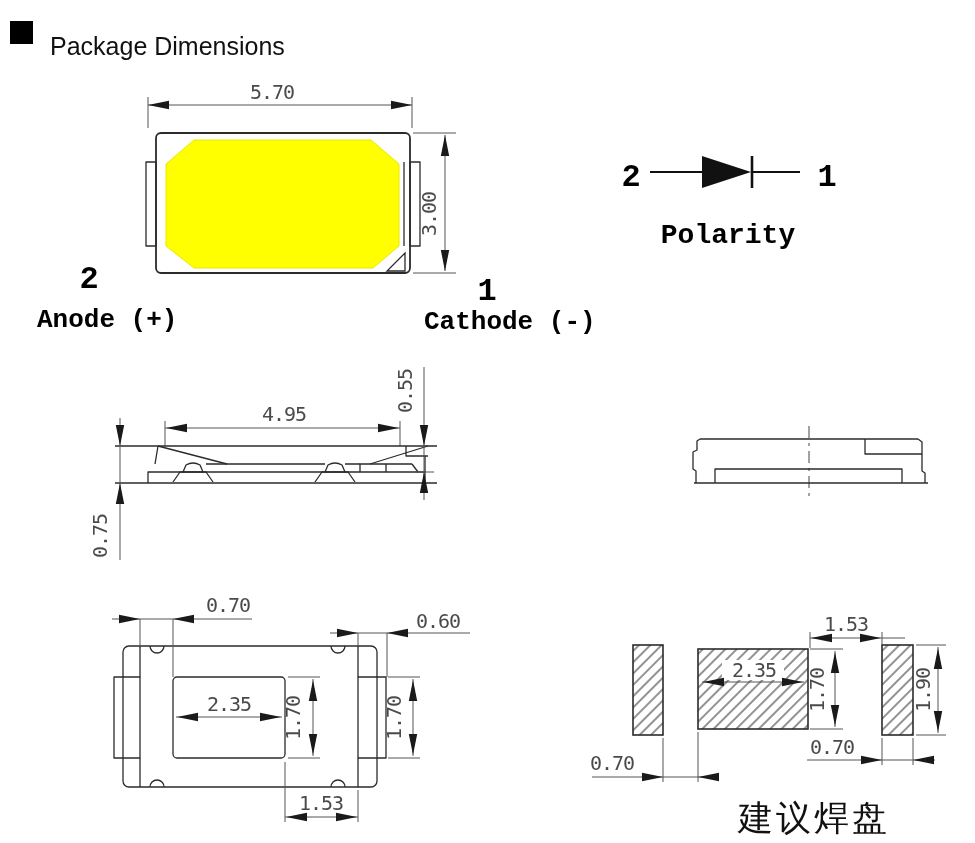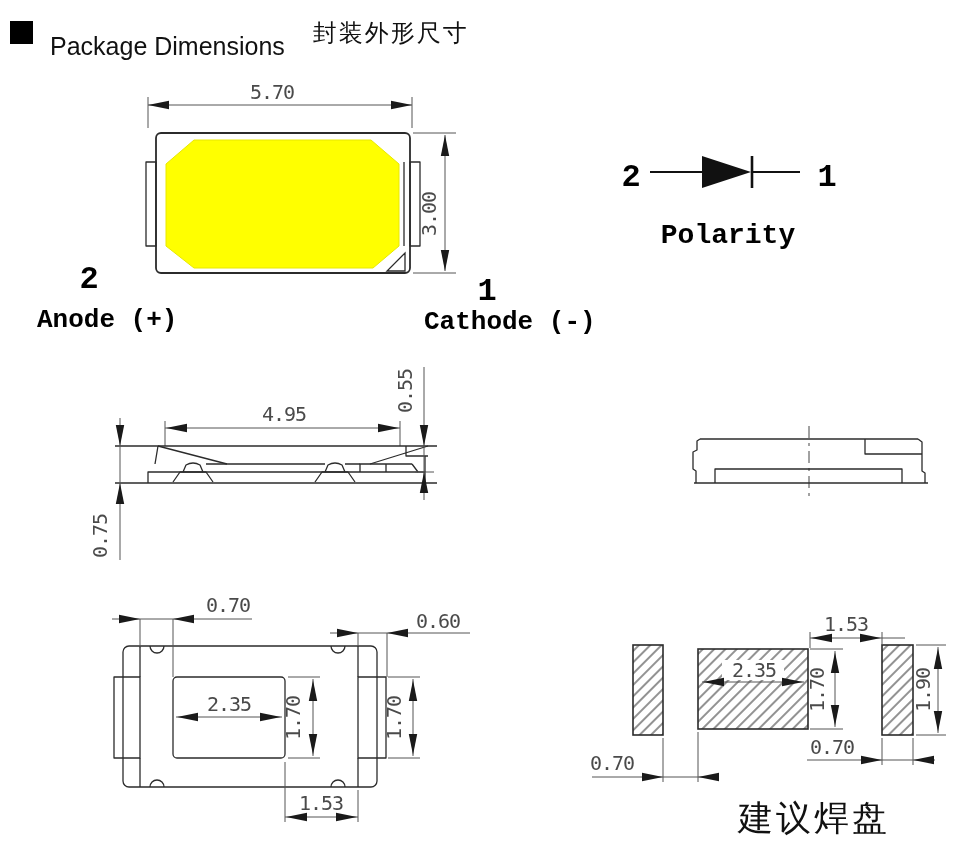--- a/index.html
+++ b/index.html
@@ -21,21 +21,20 @@
   .caption{font-family:"DejaVu Serif","Liberation Serif",serif;font-size:35px;fill:#111;letter-spacing:3px;}
 </style>
 </head>
 <body>
 
 <div class="page">
 
   <div class="title-row">
     <span class="bullet"></span>
     <span class="title-en">Package Dimensions</span>
-    <span class="title-zh">封装外形尺寸</span>
   </div>
 
   <svg width="975" height="843" viewBox="0 0 975 843">
     <defs>
       <path id="arw" d="M0,0 L-21,-4.2 L-21,4.2 Z"></path>
       <pattern id="hatch" width="8" height="8" patternUnits="userSpaceOnUse" patternTransform="rotate(-45)">
         <rect width="8" height="8" fill="#ffffff"></rect>
         <line x1="0" y1="4" x2="8" y2="4" stroke="#3a3a3a" stroke-width="1.1"></line>
       </pattern>
     </defs>

